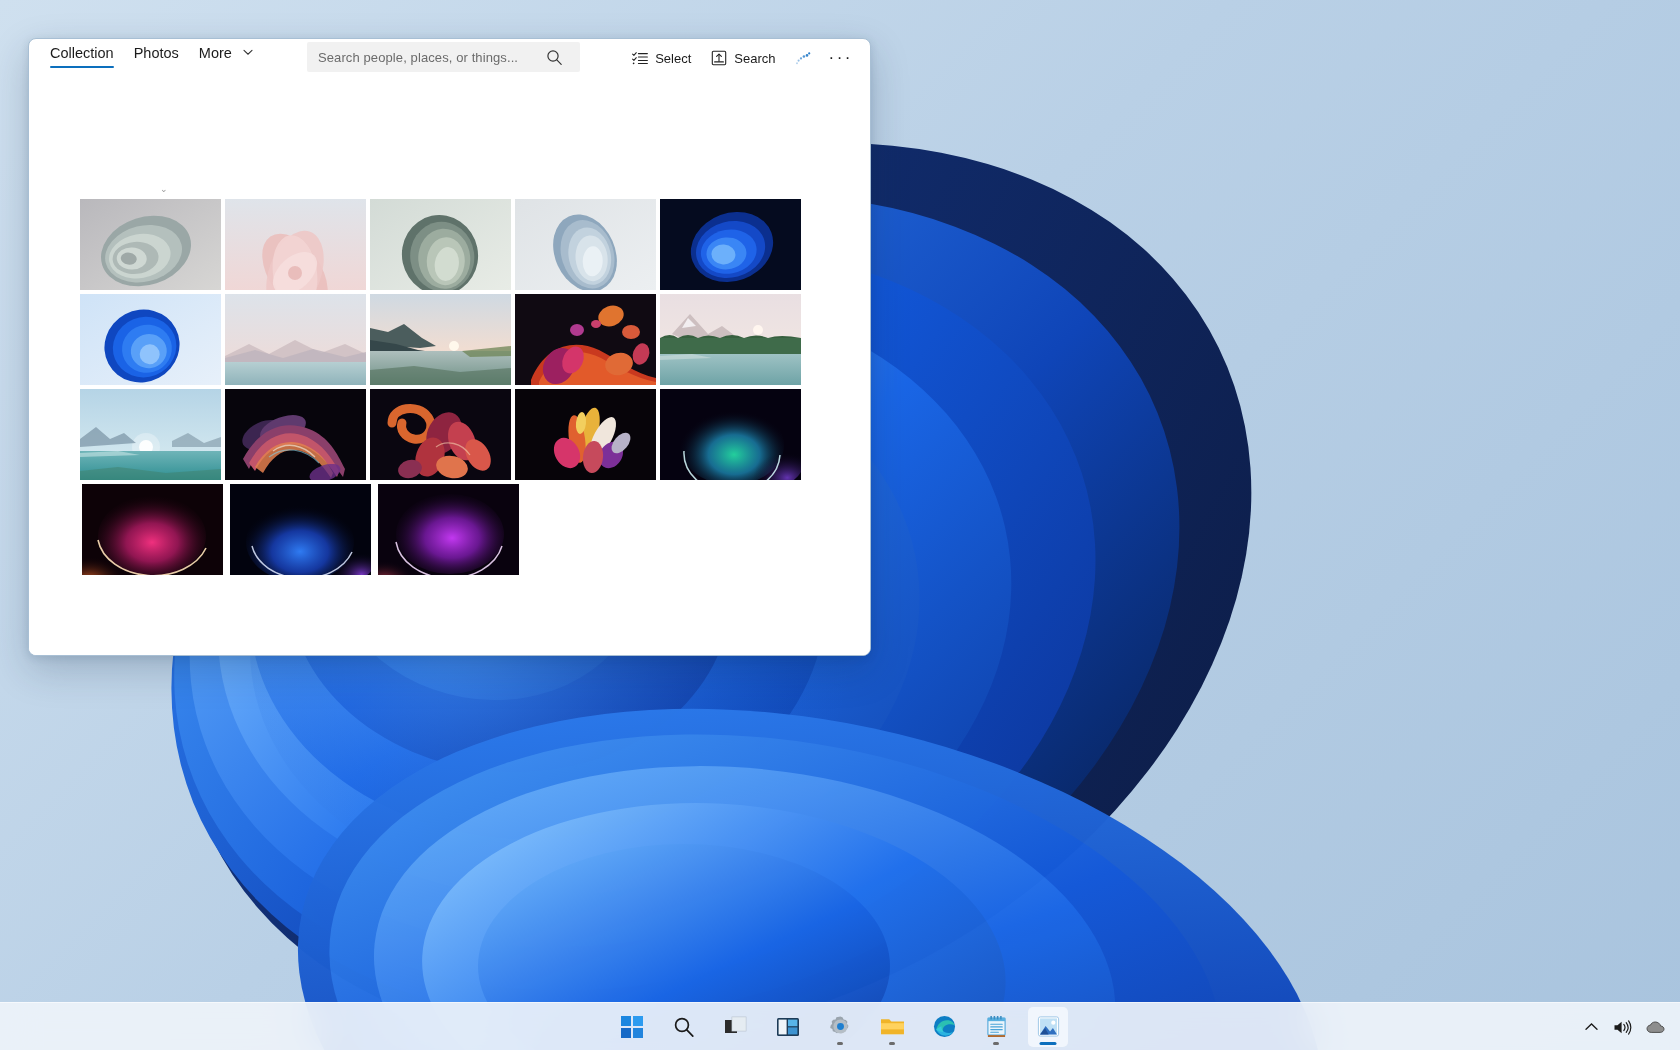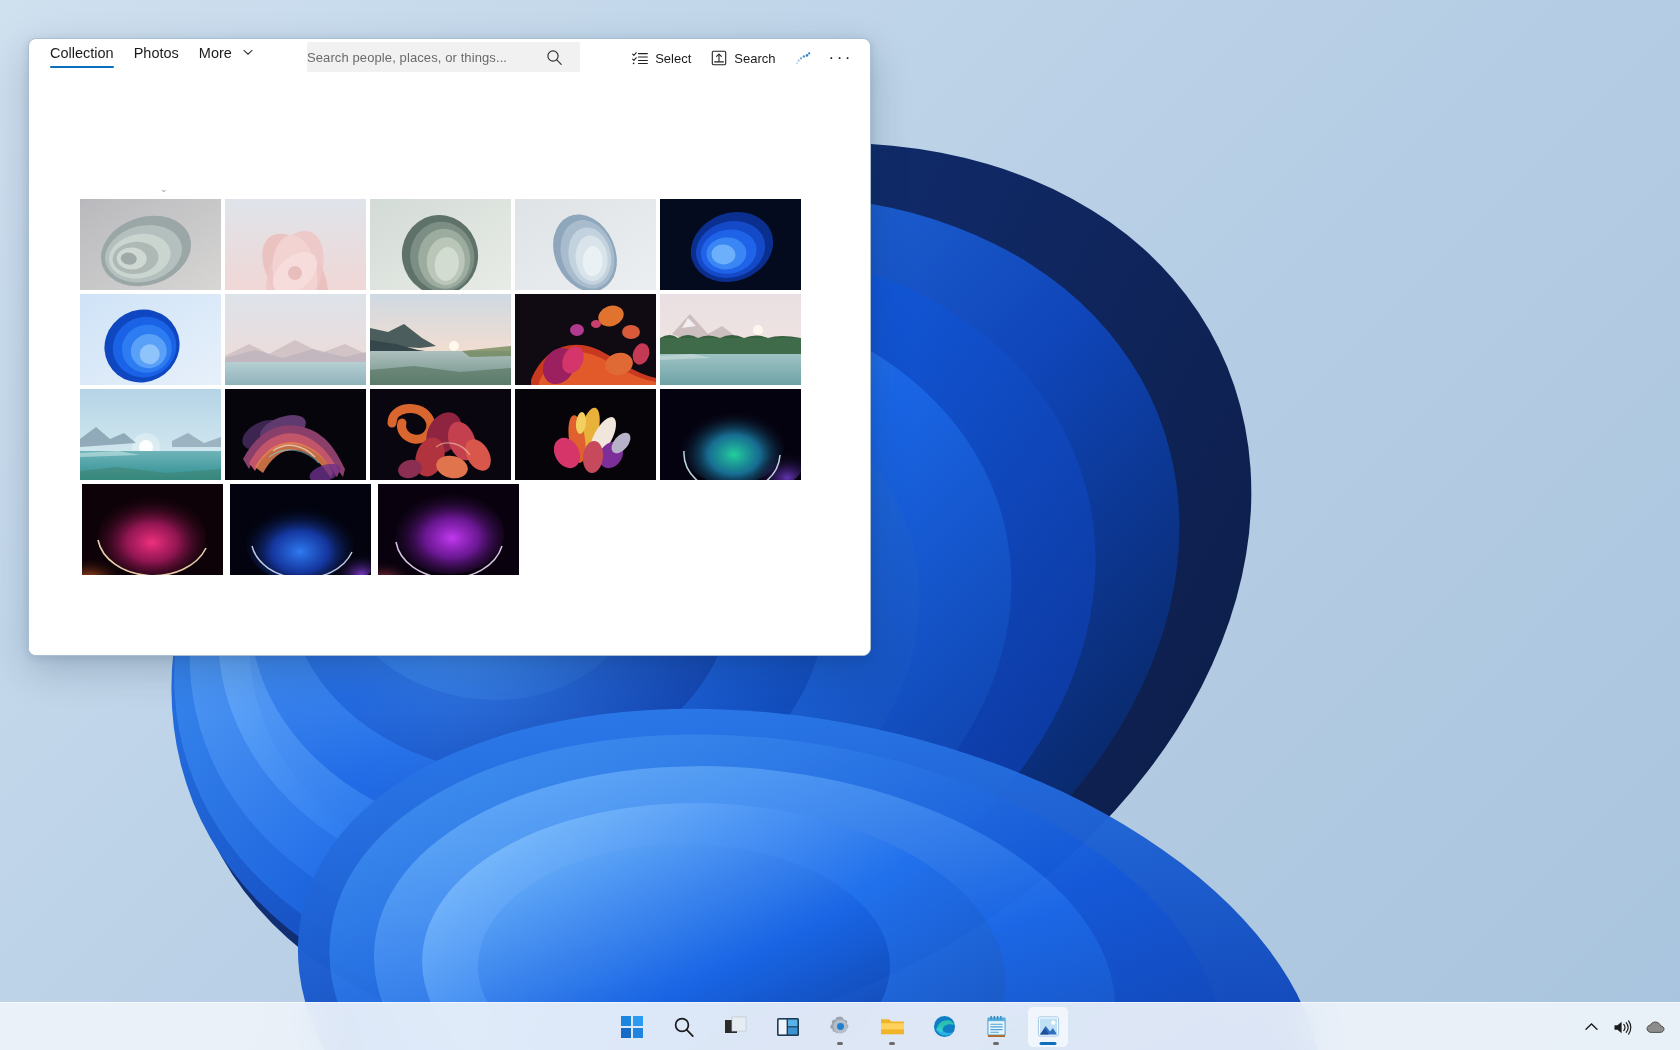--- a/index.html
+++ b/index.html
@@ -101,20 +101,21 @@
     left: 278px; top: 3px;
     width: 273px; height: 30px;
     background: #f1f1f1;
     border-radius: 2px;
     display: flex; align-items: center;
   }
   .searchbox .ph {
     flex: 1;
     font-size: 13px;
     color: #6b6b6b;
+    padding-left: 11px;
     letter-spacing: .1px;
   }
   .search-ico { width: 26px; margin-right: 8px; color:#333; }
 
   .tool-actions {
     position: absolute;
     right: 6px; top: 4px;
     display: flex; align-items: center; gap: 0;
   }
   .tool-btn {

